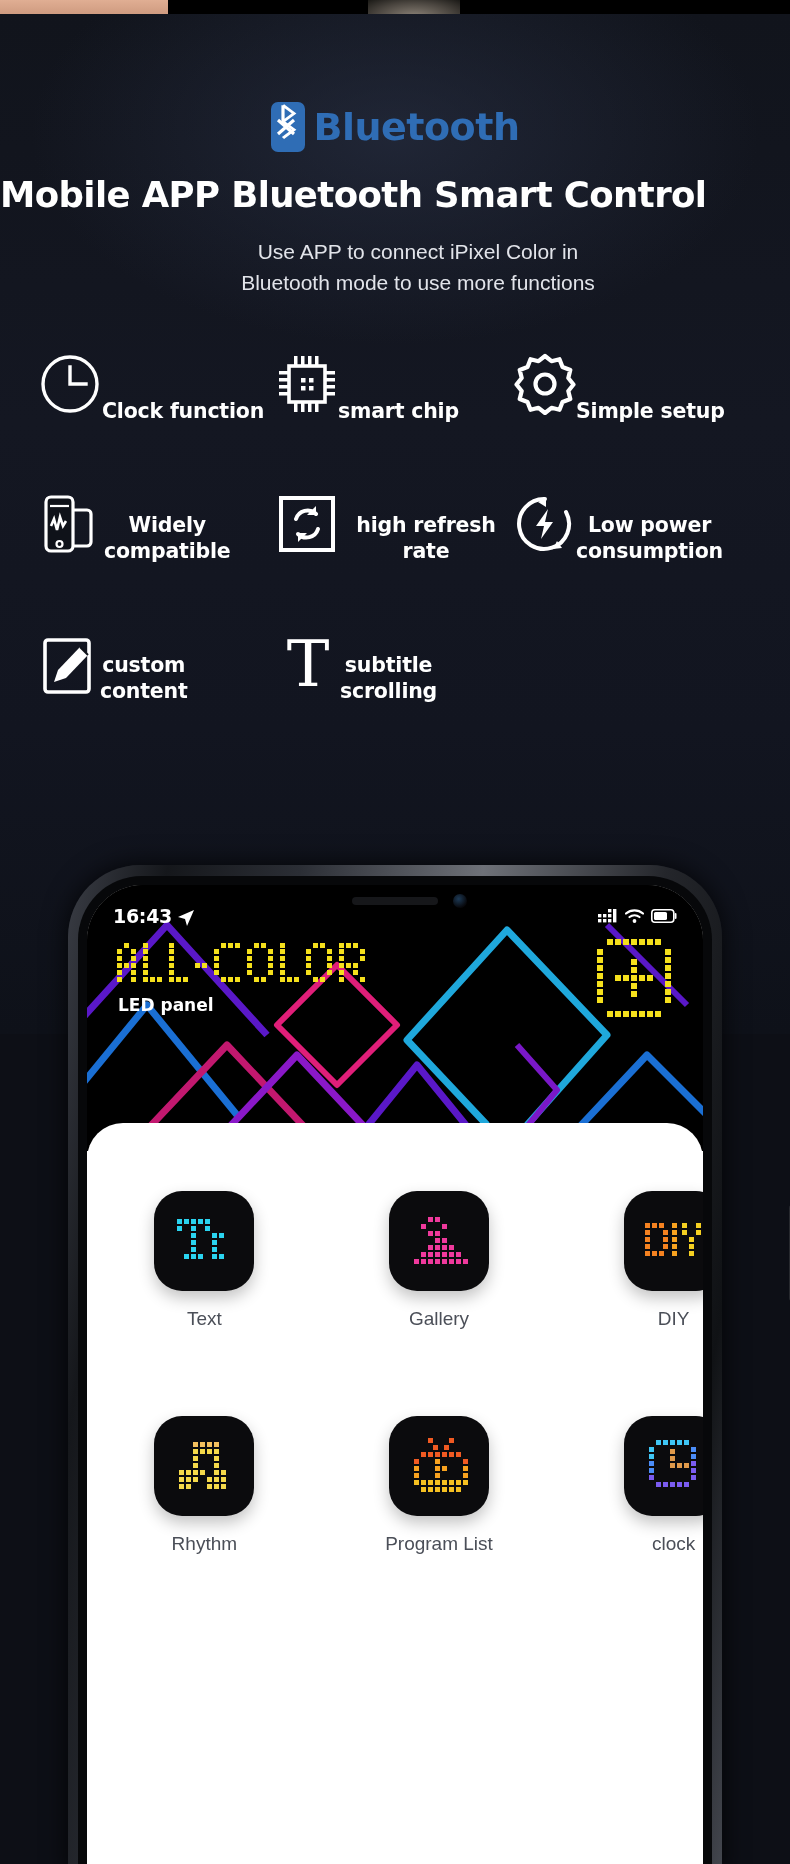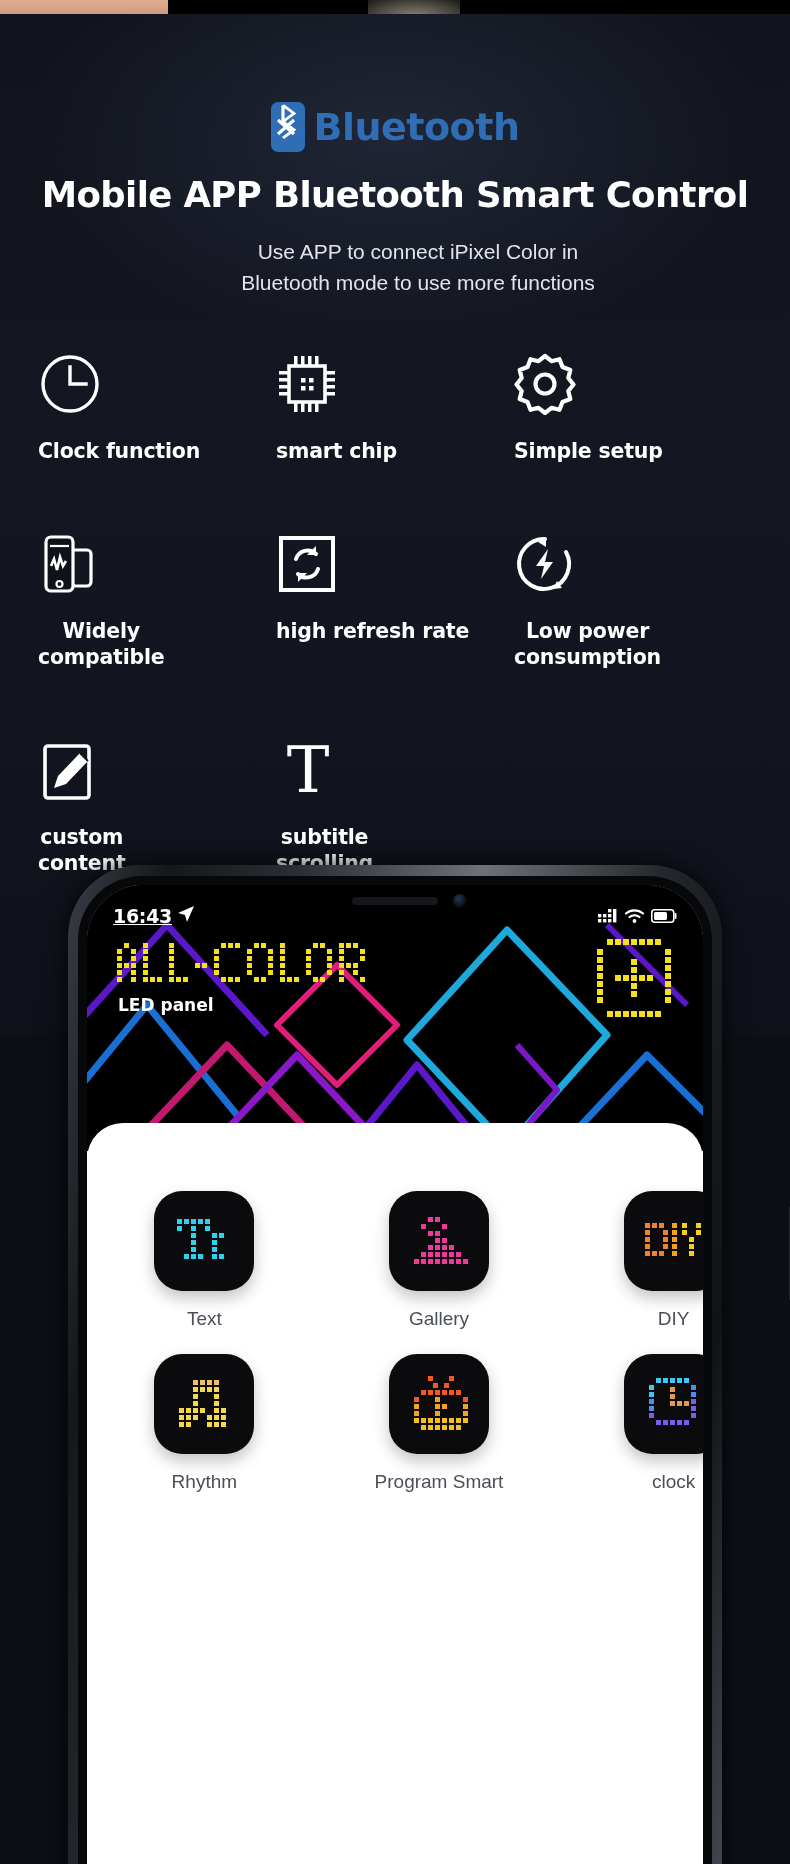--- a/index.html
+++ b/index.html
@@ -24,30 +24,30 @@
       radial-gradient(ellipse 520px 300px at 50% 120px, rgba(44,52,74,.55), rgba(0,0,0,0) 70%),
       linear-gradient(180deg,#11141c 0%,#141722 40%,#121520 70%,#0e1119 100%);
   }
 
   .bt-logo{ position:absolute; top:78px; left:0; width:790px; height:70px;
       display:flex; align-items:center; justify-content:center; gap:9px; }
   .bt-glyph{ width:34px; height:50px; display:block; }
   .bt-word{ font-size:38px; font-weight:bold; color:#2f6db5; letter-spacing:-.5px;
       font-family:"DejaVu Sans", sans-serif; }
 
-  .hero-title{ position:absolute; top:160px; left:0; width:790px; text-align:center;
+  .hero-title{ position:absolute; top:160px; left:0; width:790px; 
       font-size:35.5px; font-weight:bold; letter-spacing:-.6px; color:#fff;
       font-family:"DejaVu Sans", sans-serif; }
   .hero-sub{ position:absolute; top:222px; left:0; width:790px; text-align:center;
       font-size:21px; line-height:31px; color:#e2e4ea; font-weight:400;padding-left:46px; }
 
   
   .features{ position:absolute; top:330px; left:38px; width:714px;
       display:grid; grid-template-columns:repeat(3,1fr); row-gap:60px; }
-  .feat{ display:flex; flex-direction:column; align-items:flex-start; }
+  .feat{ display:flex; flex-direction:row; align-items:flex-end; }
   .feat-ico{ height:80px; display:flex; align-items:center; justify-content:center; }
   .feat-ico svg{ display:block; }
   .feat-label{ margin-top:14px; text-align:center; font-size:20.5px; font-weight:bold;
       line-height:26px; color:#fff; font-family:"DejaVu Sans", sans-serif; letter-spacing:-.2px; }
 
   
   .phone-wrap{ position:absolute; top:845px; left:0; width:790px; height:1019px; }
   .phone{ position:absolute; left:68px; top:20px; width:654px; height:1010px;
       border-radius:72px 72px 0 0;
       background:linear-gradient(100deg,#3a3d45 0%,#15171b 12%,#2b2e35 28%,#6e7178 50%,#24262b 72%,#101215 88%,#44474f 100%);
@@ -71,38 +71,38 @@
       overflow:hidden; }
   .notch{ position:absolute; left:50%; transform:translateX(-50%); top:0;
       width:228px; height:33px; background:#000; border-radius:0 0 20px 20px; z-index:6; }
   .speaker{ position:absolute; left:50%; transform:translateX(-50%); top:12px;
       width:86px; height:8px; border-radius:5px; background:#16171a; z-index:7; }
   .fcam{ position:absolute; left:calc(50% + 58px); top:9px; width:14px; height:14px;
       border-radius:50%; background:radial-gradient(circle at 40% 35%,#1d3a56,#07080c 70%); z-index:7; }
 
   .statusbar{ position:absolute; top:18px; left:0; width:616px; height:26px; z-index:8;
       display:flex; align-items:center; justify-content:space-between; padding:0 26px; }
-  .sb-left{ display:flex; align-items:flex-start; gap:5px;text-decoration:underline; }
+  .sb-left{ display:flex; align-items:flex-end; gap:5px; }
   .sb-time{ font-size:19px; font-weight:bold; color:#fff; letter-spacing:-.3px;
       font-family:"DejaVu Sans", sans-serif; }
   .sb-right{ display:flex; align-items:center; gap:7px; }
 
   .led-art{ position:absolute; inset:0; }
   .led-art svg{ position:absolute; left:0; top:0; }
 
   .brand-dots{ position:absolute; left:28px; top:58px; z-index:5; }
   .led-panel-txt{ position:absolute; left:31px; top:110px; z-index:5;
       font-size:17px; font-weight:bold; color:#fff; font-family:"DejaVu Sans", sans-serif; }
   .add-btn{ position:absolute; right:26px; top:52px; z-index:5; }
 
   
   .sheet{ position:absolute; left:0; top:238px; width:616px; height:752px;
       background:#fff; border-radius:36px 36px 0 0; }
   .tiles{ position:absolute; left:0; top:68px; width:704px;
-      display:grid; grid-template-columns:repeat(3,1fr); row-gap:24px; }
+      display:grid; grid-template-columns:repeat(3,1fr); row-gap:86px; }
   .tile{ display:flex; flex-direction:column; align-items:center; }
   .tile-ico{ width:100px; height:100px; border-radius:28px; background:#0b0b0d;
       box-shadow:0 7px 16px rgba(0,0,0,.24); display:flex; align-items:center; justify-content:center; }
   .tile-label{ margin-top:17px; font-size:19px; color:#4b4f58; font-weight:400; }
 </style>
 </head>
 <body>
 
 <div class="top-strip">
   <div class="skin"></div>
@@ -652,21 +652,21 @@
                       <rect x="57" y="44" width="5" height="5"></rect>
                     <rect x="15" y="51" width="5" height="5"></rect>
                       <rect x="22" y="51" width="5" height="5"></rect>
                       <rect x="29" y="51" width="5" height="5"></rect>
                       <rect x="36" y="51" width="5" height="5"></rect>
                       <rect x="43" y="51" width="5" height="5"></rect>
                       <rect x="50" y="51" width="5" height="5"></rect>
                   </g>
                 </svg>
               </div>
-              <div class="tile-label">Program Smart</div>
+              <div class="tile-label">Program List</div>
             </div>
 
             <div class="tile">
               <div class="tile-ico">
                 <svg width="66" height="60" viewBox="0 0 66 60">
                   <g fill="#3fc6f5">
                     <rect x="15" y="4" width="5" height="5"></rect>
                       <rect x="22" y="4" width="5" height="5"></rect>
                       <rect x="29" y="4" width="5" height="5"></rect>
                       <rect x="36" y="4" width="5" height="5"></rect>

